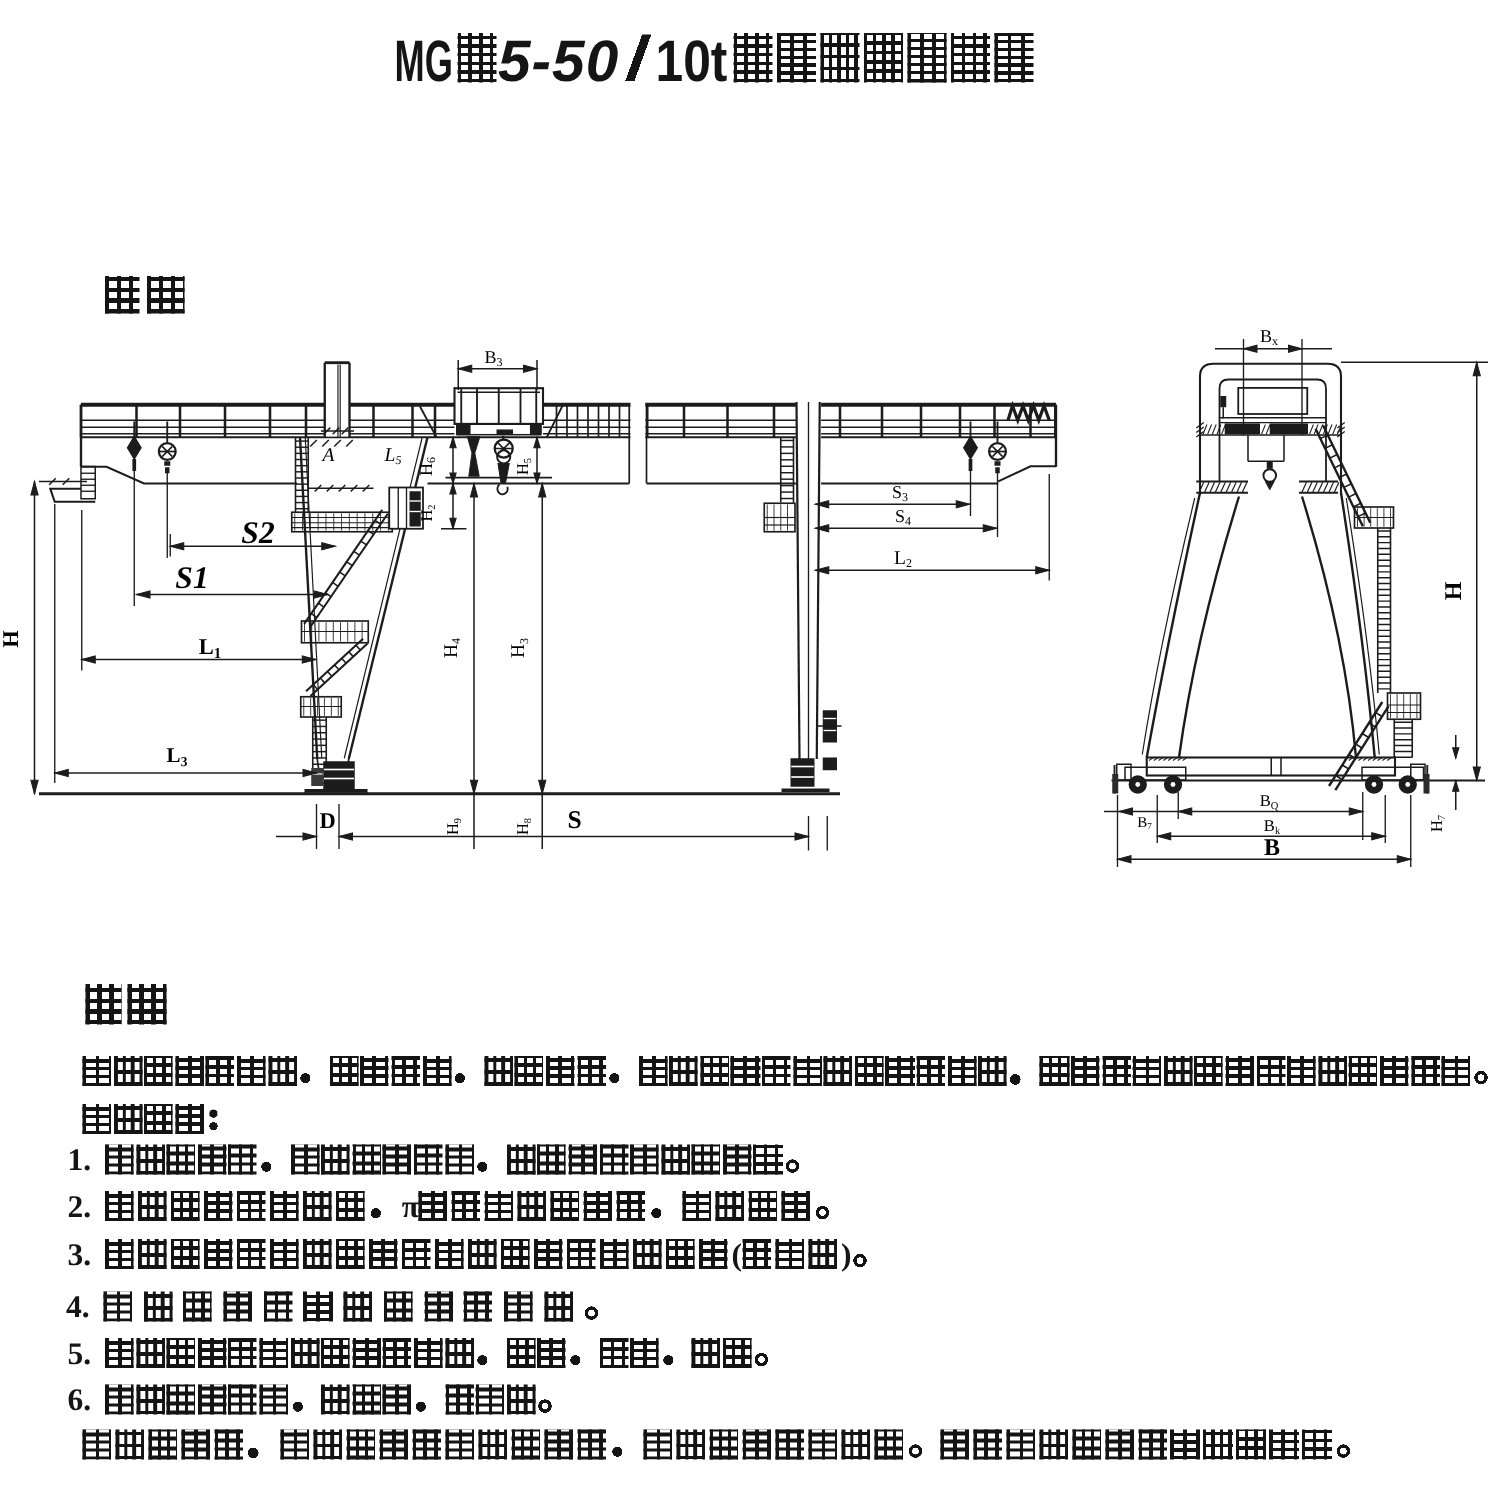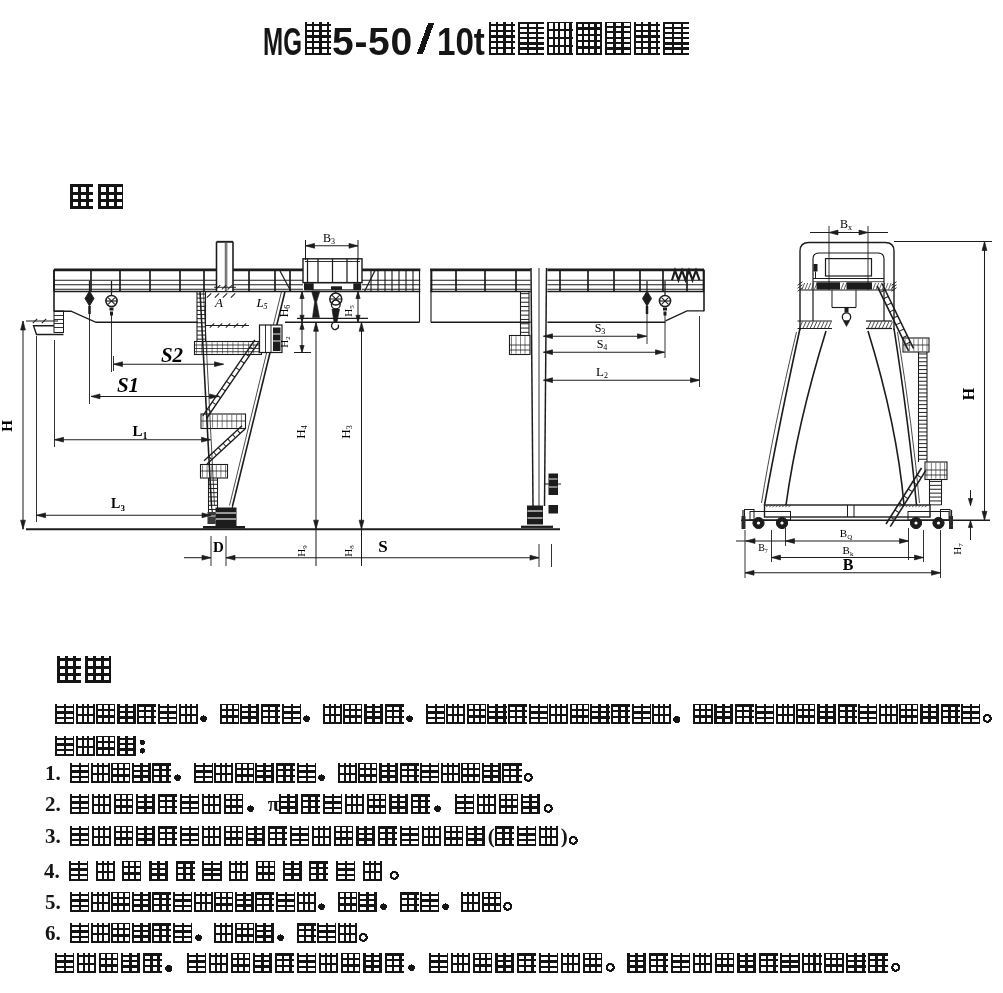--- a/index.html
+++ b/index.html
@@ -43,21 +43,21 @@
      radial-gradient(circle at 28% 74%,#141414 0 2.7px,rgba(0,0,0,0) 2.8px);}
 .lt{display:inline-block;font-family:"Liberation Serif",serif;font-weight:bold;font-size:21px;
    line-height:20px;color:#151515;vertical-align:top;letter-spacing:0;}
 .num{width:25px;}
 </style></head>
 <body>
 <div class="page">
   <div class="title">
     <span class="lat mg">MG</span>
       <i class="zt v1"></i>
-      <span class="lat" style="letter-spacing:0.7px;">5-50</span>
+      <span class="lat" style="letter-spacing:0.7px;font-style:italic;">5-50</span>
       <i class="sl"></i>
       <span class="lat tt">10t</span>
       <i class="zt v1"></i>
       <i class="zt v2"></i>
       <i class="zt v3"></i>
       <i class="zt v4"></i>
       <i class="zt v5"></i>
       <i class="zt v1"></i>
       <i class="zt v2"></i>
   </div>

